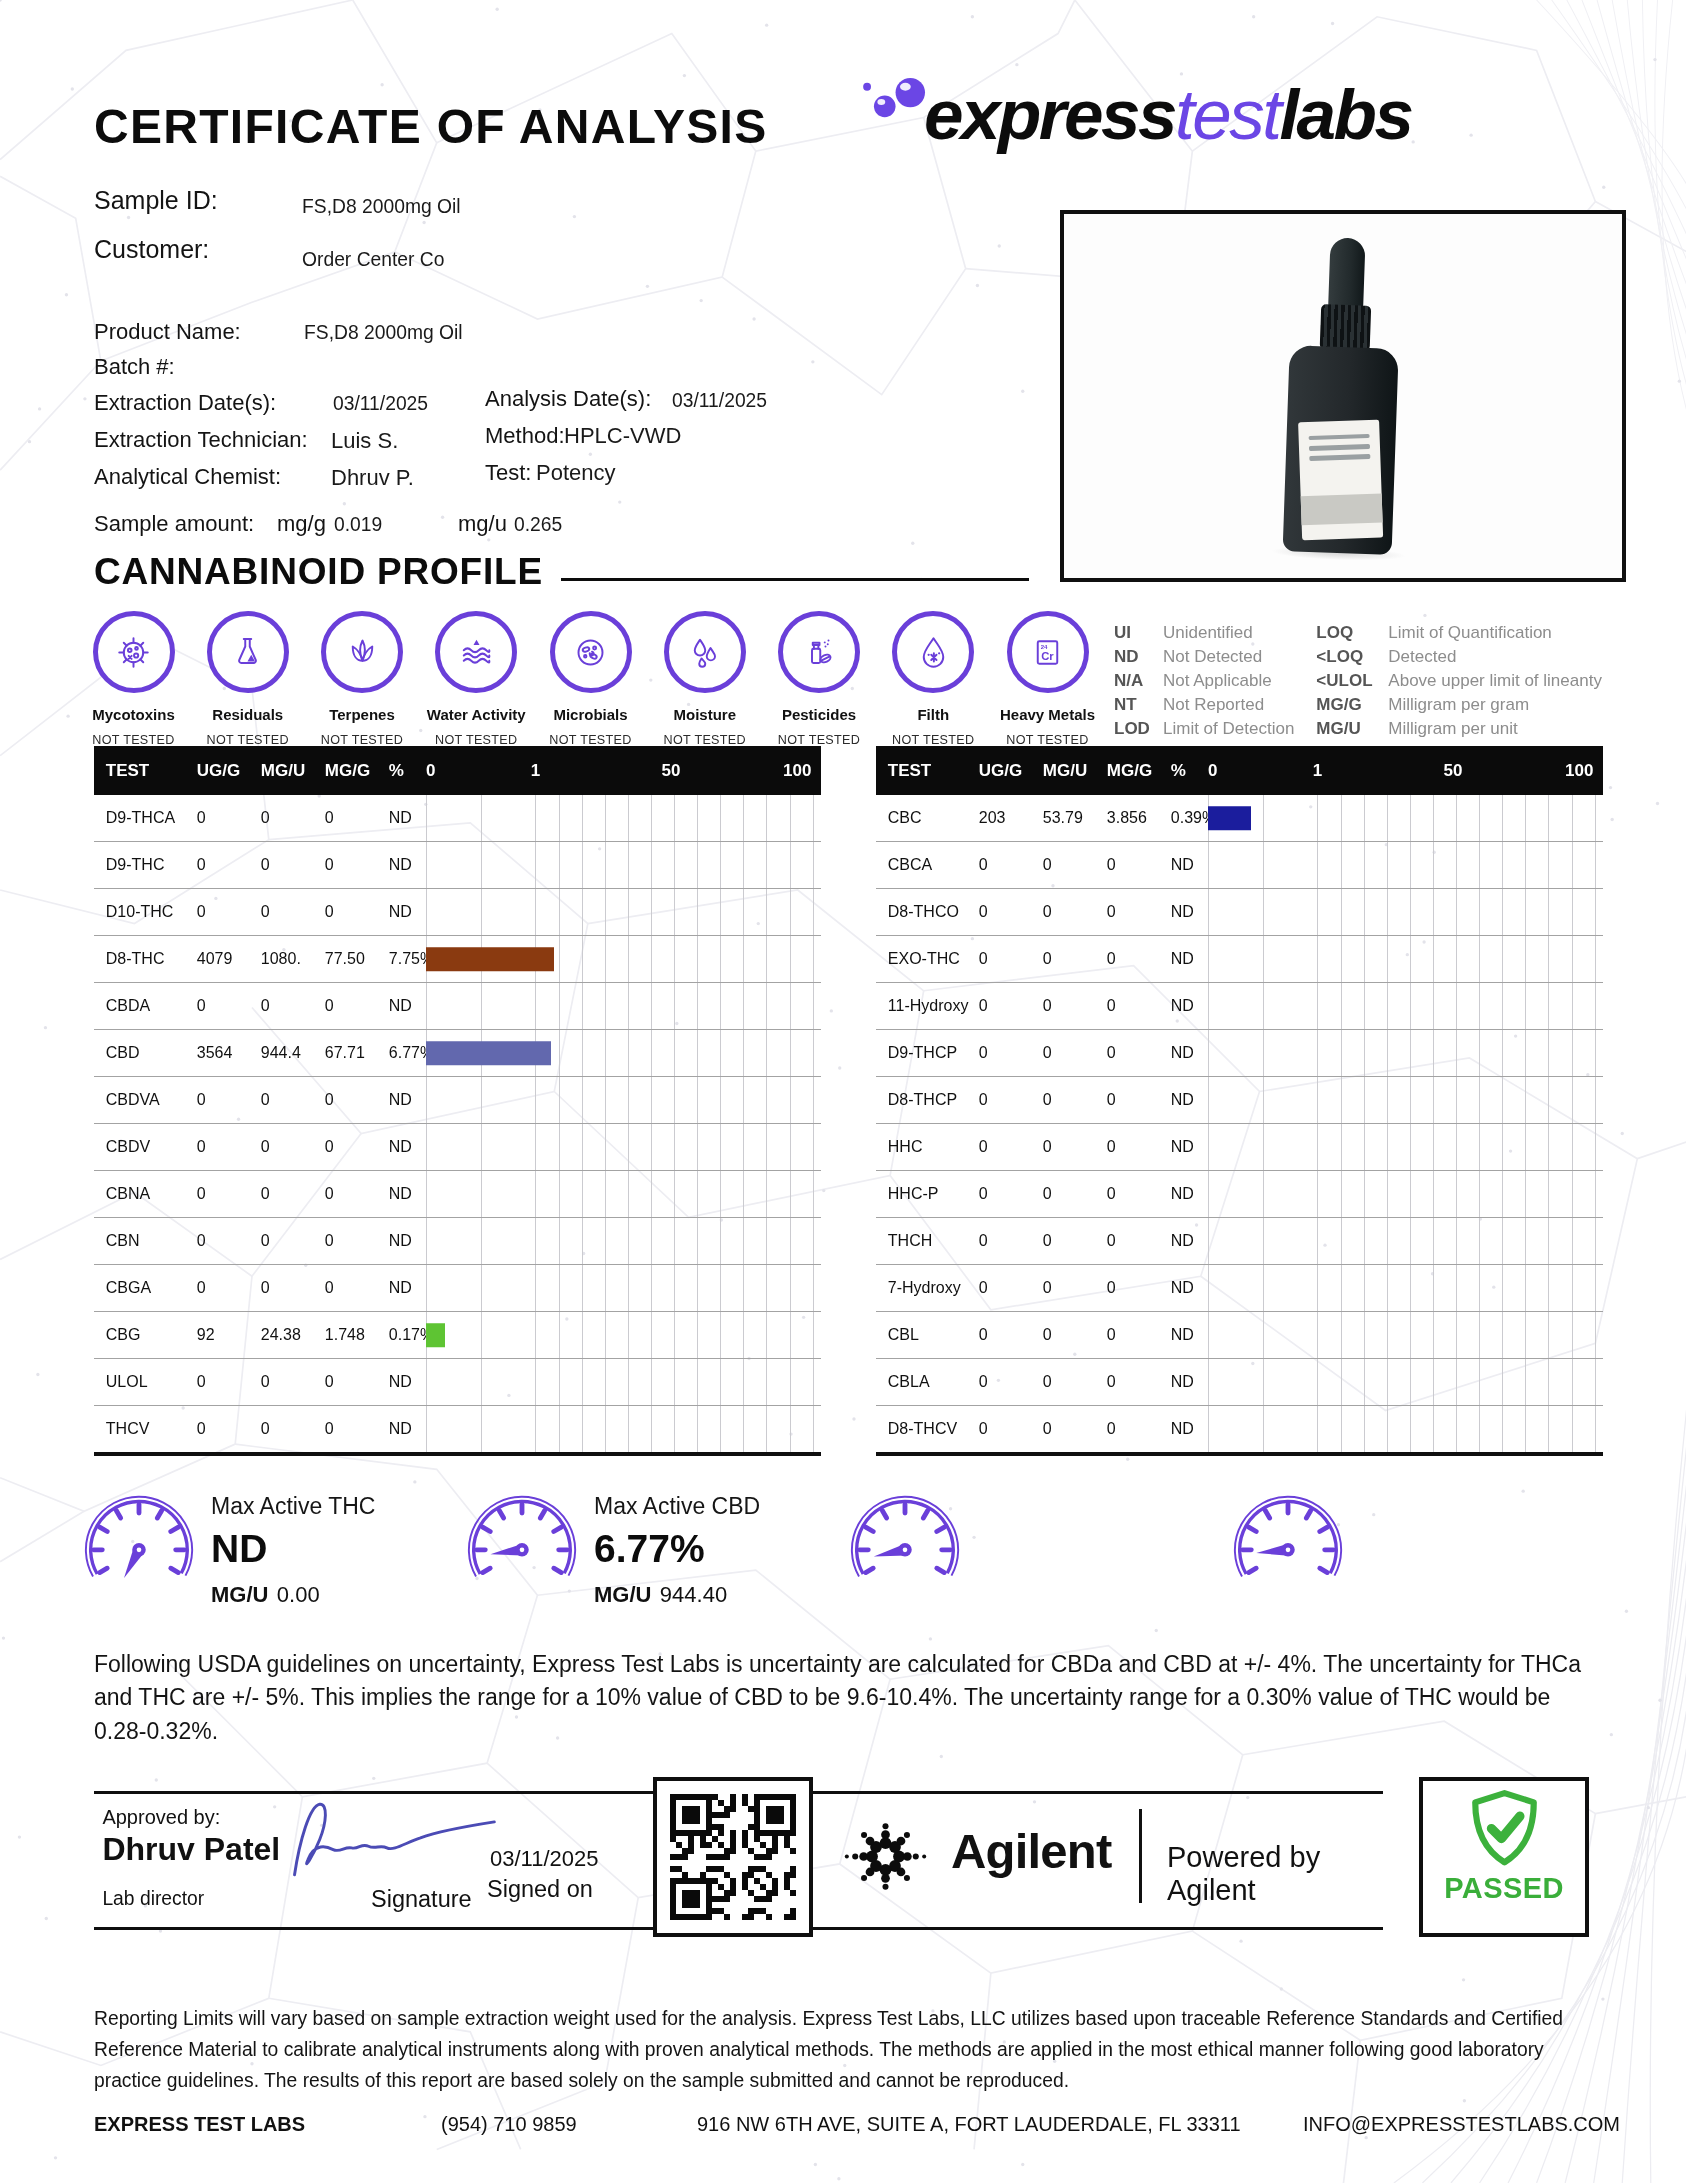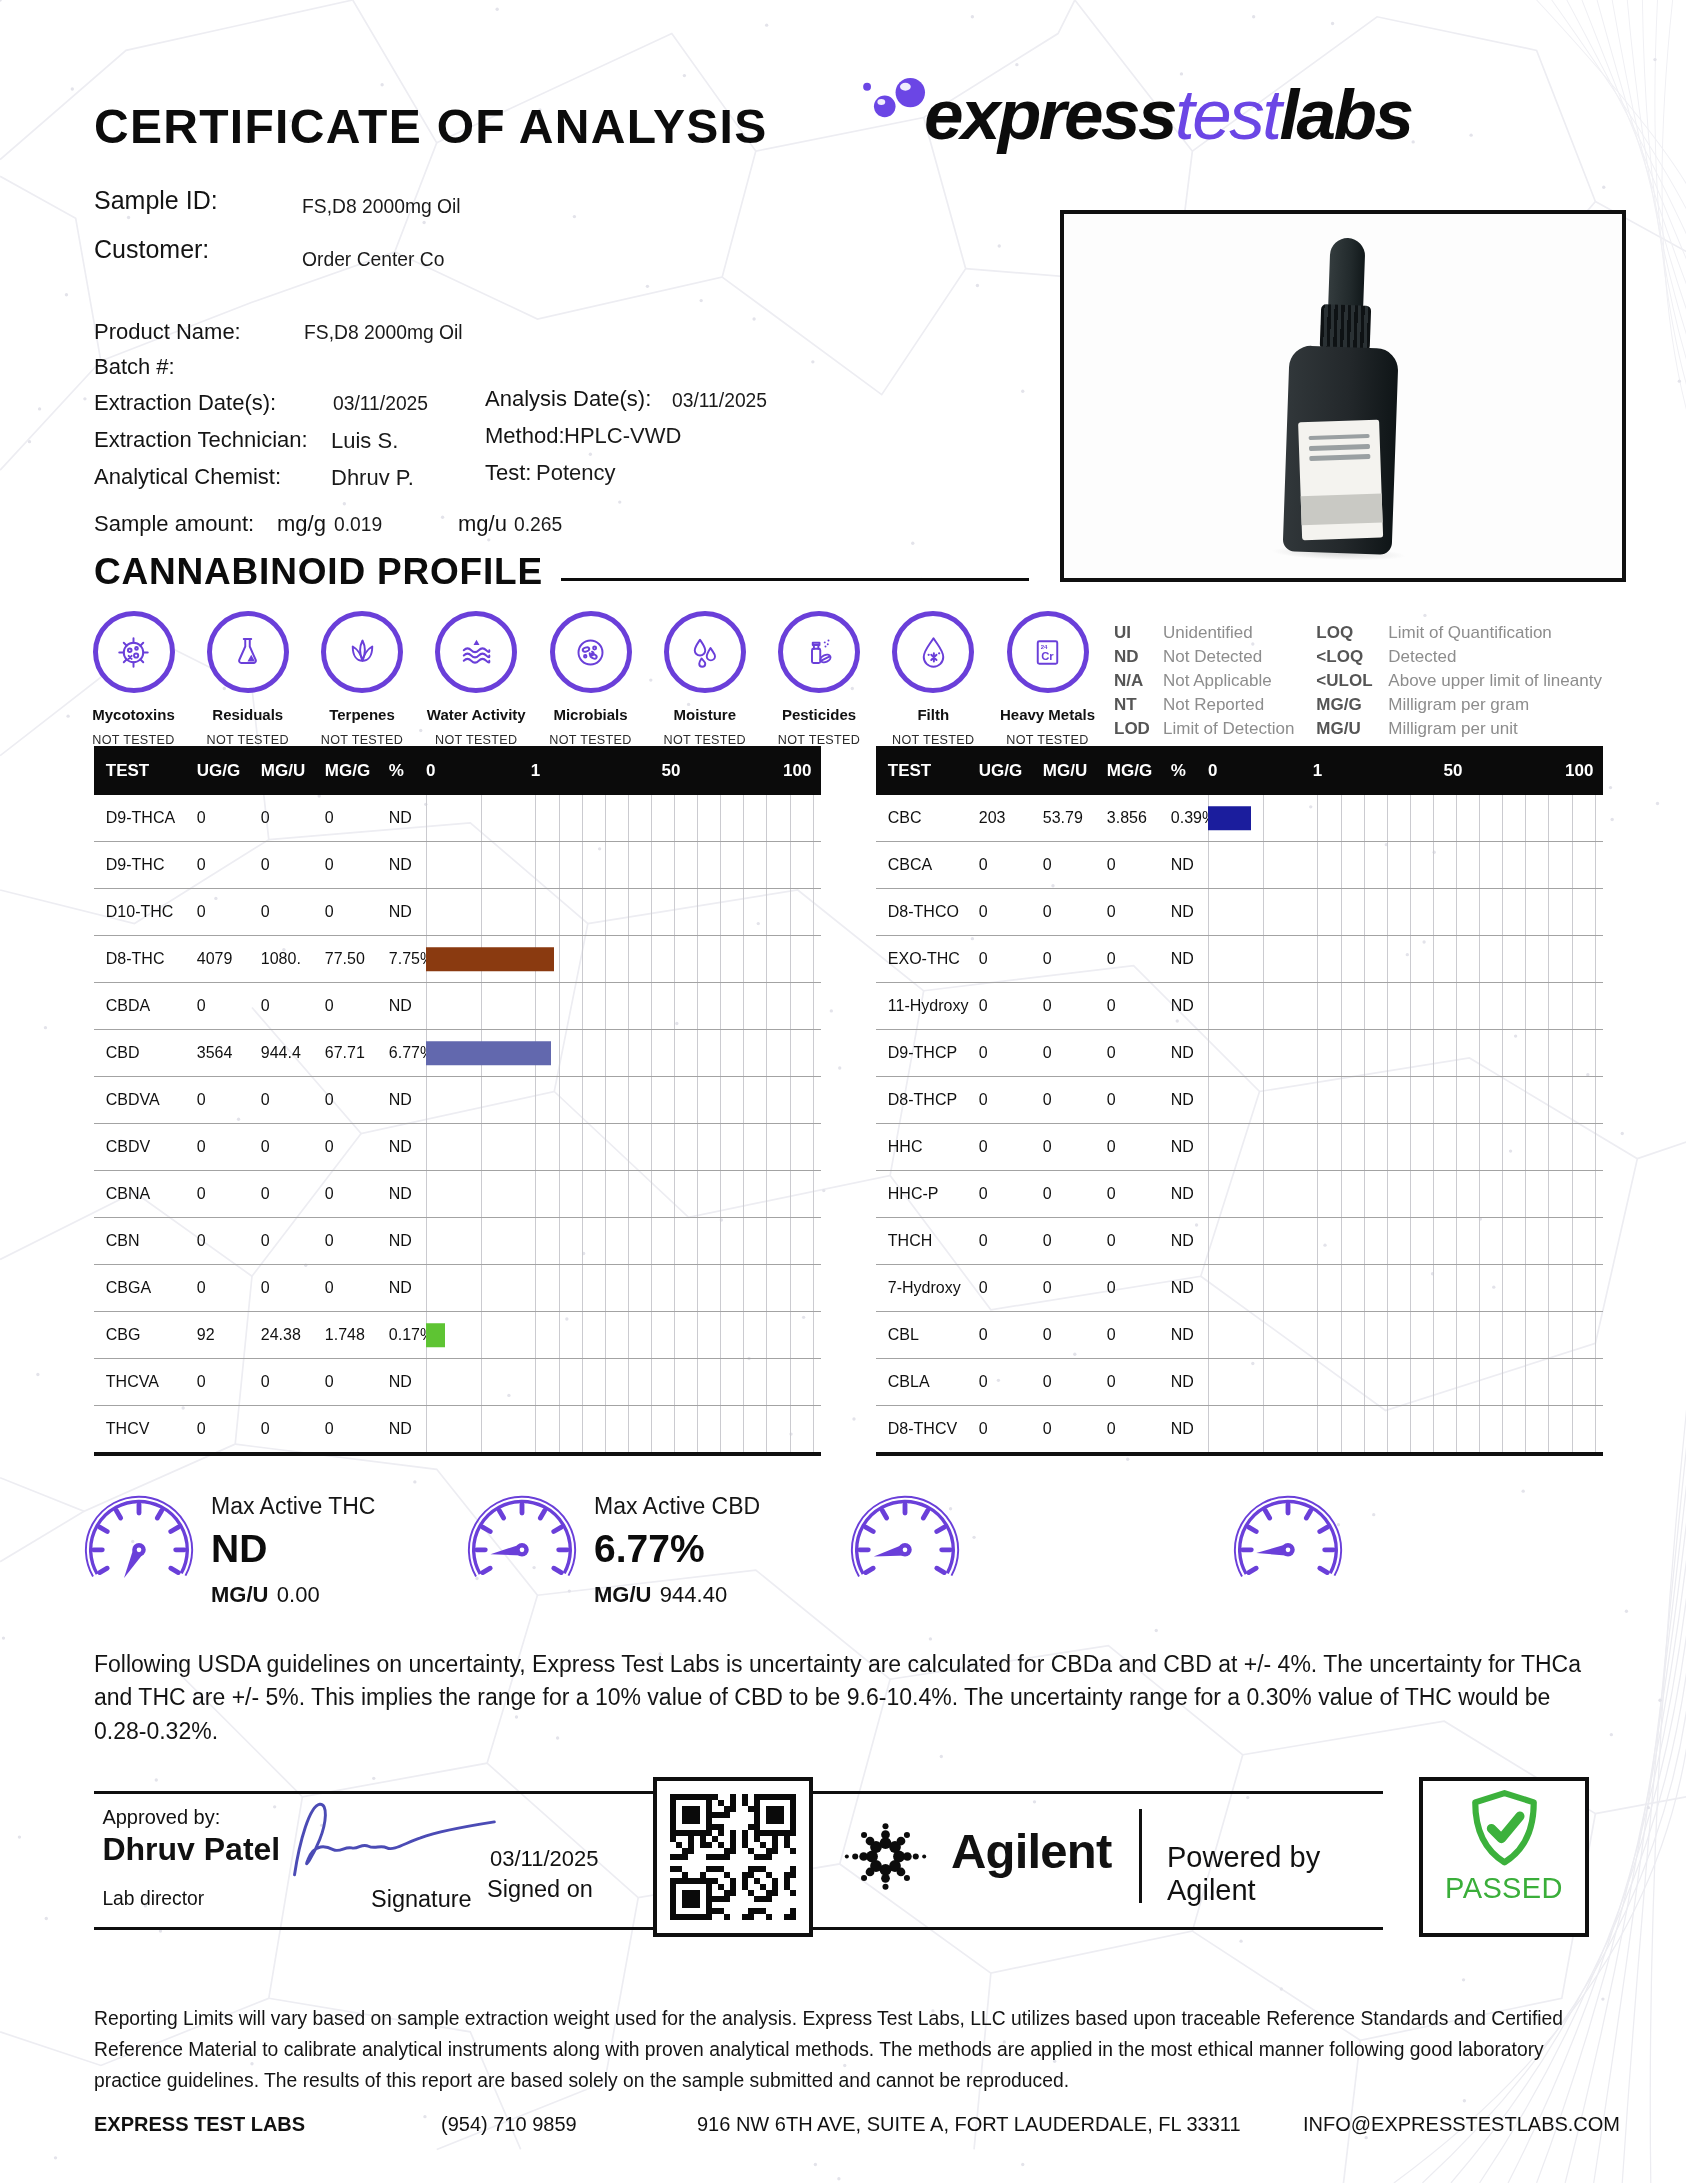--- a/index.html
+++ b/index.html
@@ -88,21 +88,21 @@
   .ap-signature{position:absolute;left:277px;top:92px;font-size:23.5px;}
   .ap-date{position:absolute;left:396px;top:52px;font-size:22px;}
   .ap-signedon{position:absolute;left:393px;top:82px;font-size:23.5px;}
   .ap-star{position:absolute;left:736px;top:6.7px;}
   .ap-agilent{position:absolute;left:857px;top:28.6px;font-size:49px;font-weight:800;letter-spacing:-0.8px;}
   .ap-div{position:absolute;left:1045px;top:15px;width:2.5px;height:94px;background:#111;}
   .ap-powered{position:absolute;left:1073px;top:47px;font-size:29px;}
 
   .qr-box{position:absolute;left:653px;top:1777px;width:160px;height:160px;background:#fff;border:4.2px solid #0f0f0f;box-sizing:border-box;display:flex;align-items:center;justify-content:center;}
   .passed-box{position:absolute;left:1419px;top:1777px;width:170px;height:160px;border:4.2px solid #0f0f0f;box-sizing:border-box;text-align:center;background:#fff;}
-  .passed-lbl{font-size:29px;font-weight:400;color:#3aae3a;letter-spacing:0.4px;margin-top:0px;}
+  .passed-lbl{font-size:29px;font-weight:700;color:#3aae3a;letter-spacing:0.4px;margin-top:0px;}
 
   
   .f-company{position:absolute;left:94px;top:2113px;font-size:20px;font-weight:bold;}
   .f-phone{position:absolute;left:441px;top:2113px;font-size:20px;}
   .f-address{position:absolute;left:697px;top:2113px;font-size:20px;}
   .f-email{position:absolute;left:1303px;top:2113px;font-size:20px;}
 </style>
 </head>
 <body>
 
@@ -819,21 +819,21 @@
           <div class="gline" style="left: 68.65%;"></div>
           <div class="gline" style="left: 74.5%;"></div>
           <div class="gline" style="left: 80.35%;"></div>
           <div class="gline" style="left: 86.2%;"></div>
           <div class="gline" style="left: 92.05%;"></div>
           <div class="gline" style="left: 97.9%;"></div>
           <div class="bar" style="width: 4.709%; background: rgb(94, 196, 51);"></div>
         </div>
       </div>
       <div class="t-row">
-        <div class="rc">THCVA</div>
+        <div class="rc">ULOL</div>
         <div class="rc">0</div>
         <div class="rc">0</div>
         <div class="rc">0</div>
         <div class="rc">ND</div>
         <div class="r-chart">
           <div class="gline" style="left: 0%;"></div>
           <div class="gline" style="left: 13.8%;"></div>
           <div class="gline" style="left: 27.7%;"></div>
           <div class="gline" style="left: 33.55%;"></div>
           <div class="gline" style="left: 39.4%;"></div>

